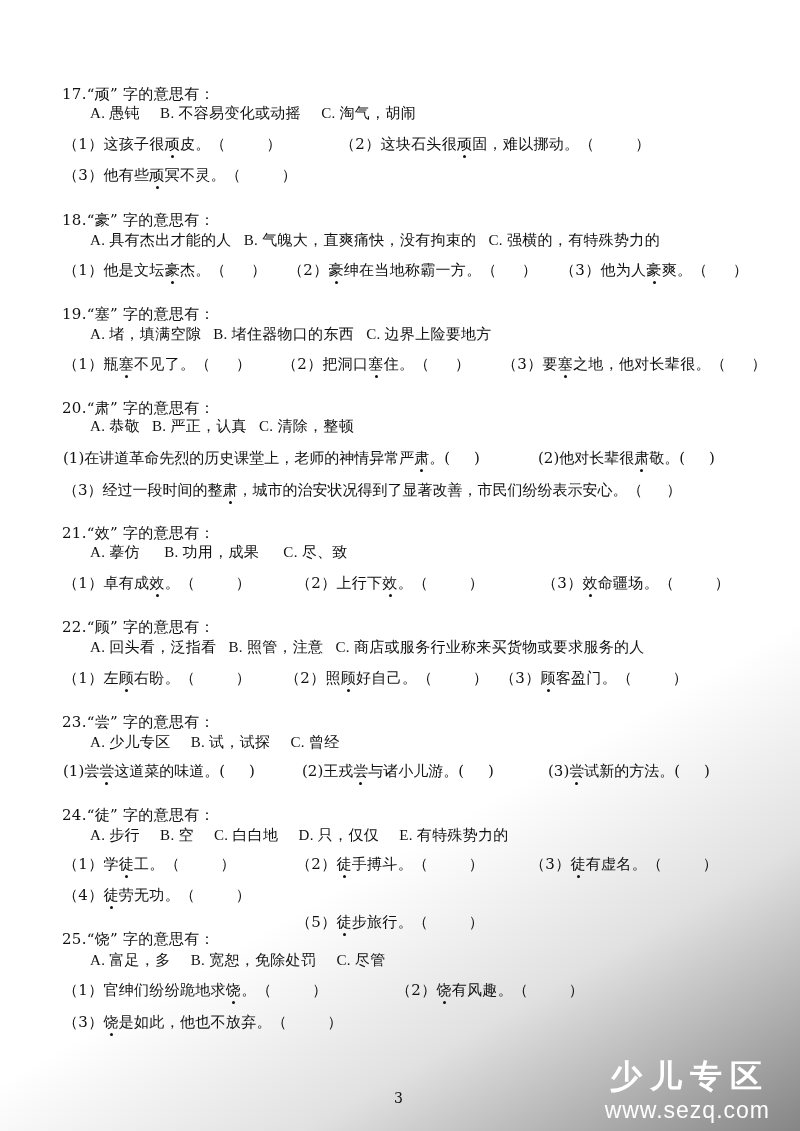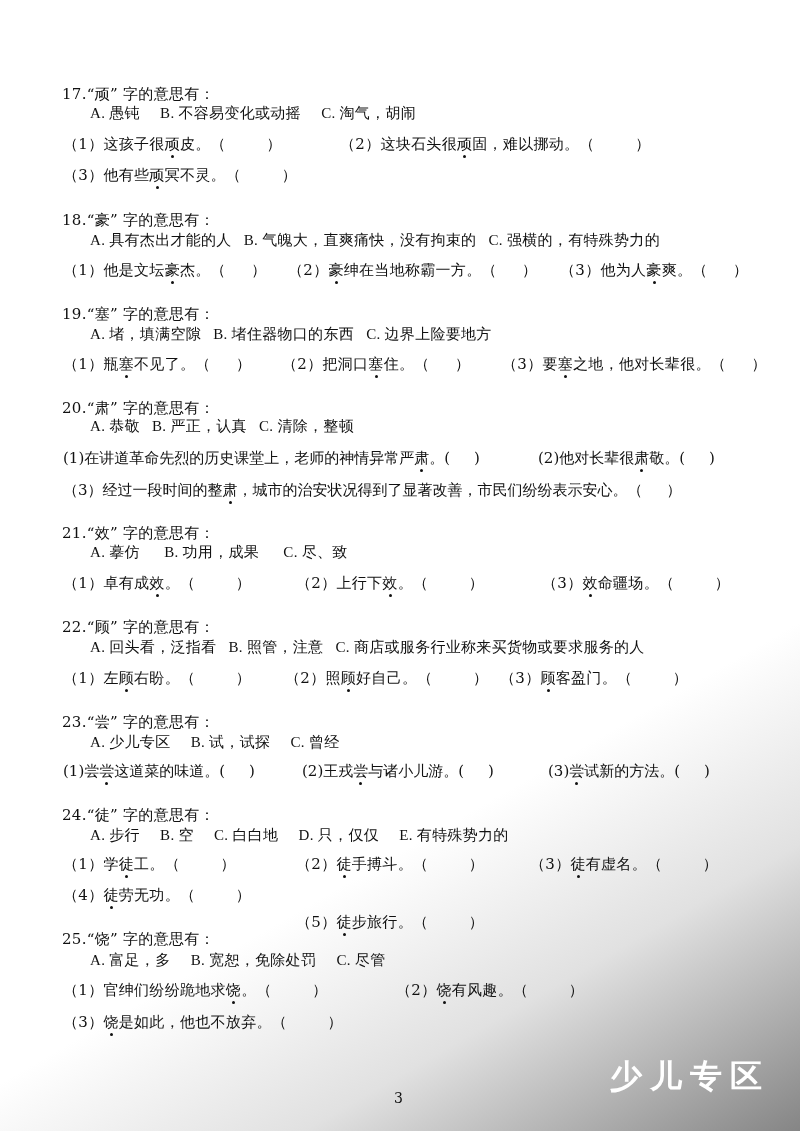--- a/index.html
+++ b/index.html
@@ -99,13 +99,14 @@
 <div class="line q-title" style="top:917px">25.“饶” 字的意思有：</div>
 <div class="line opt" style="top:950px">A. 富足，多     B. 宽恕，免除处罚     C. 尽管</div>
 <div class="line" style="top:980px;left:63px"><span>（1）官绅们纷纷跪地求</span><em class="dot">饶</em><span>。（        ）</span></div>
 <div class="line" style="top:980px;left:396px"><span>（2）</span><em class="dot">饶</em><span>有风趣。（        ）</span></div>
 <div class="line" style="top:1012px;left:63px"><span>（3）</span><em class="dot">饶</em><span>是如此，他也不放弃。（        ）</span></div>
 
 <div class="page-num">3</div>
 
 <div class="watermark">
   <div class="wm-title">少儿专区</div>
+  <div class="wm-url">www.sezq.com</div>
 </div>
 
 </body></html>

